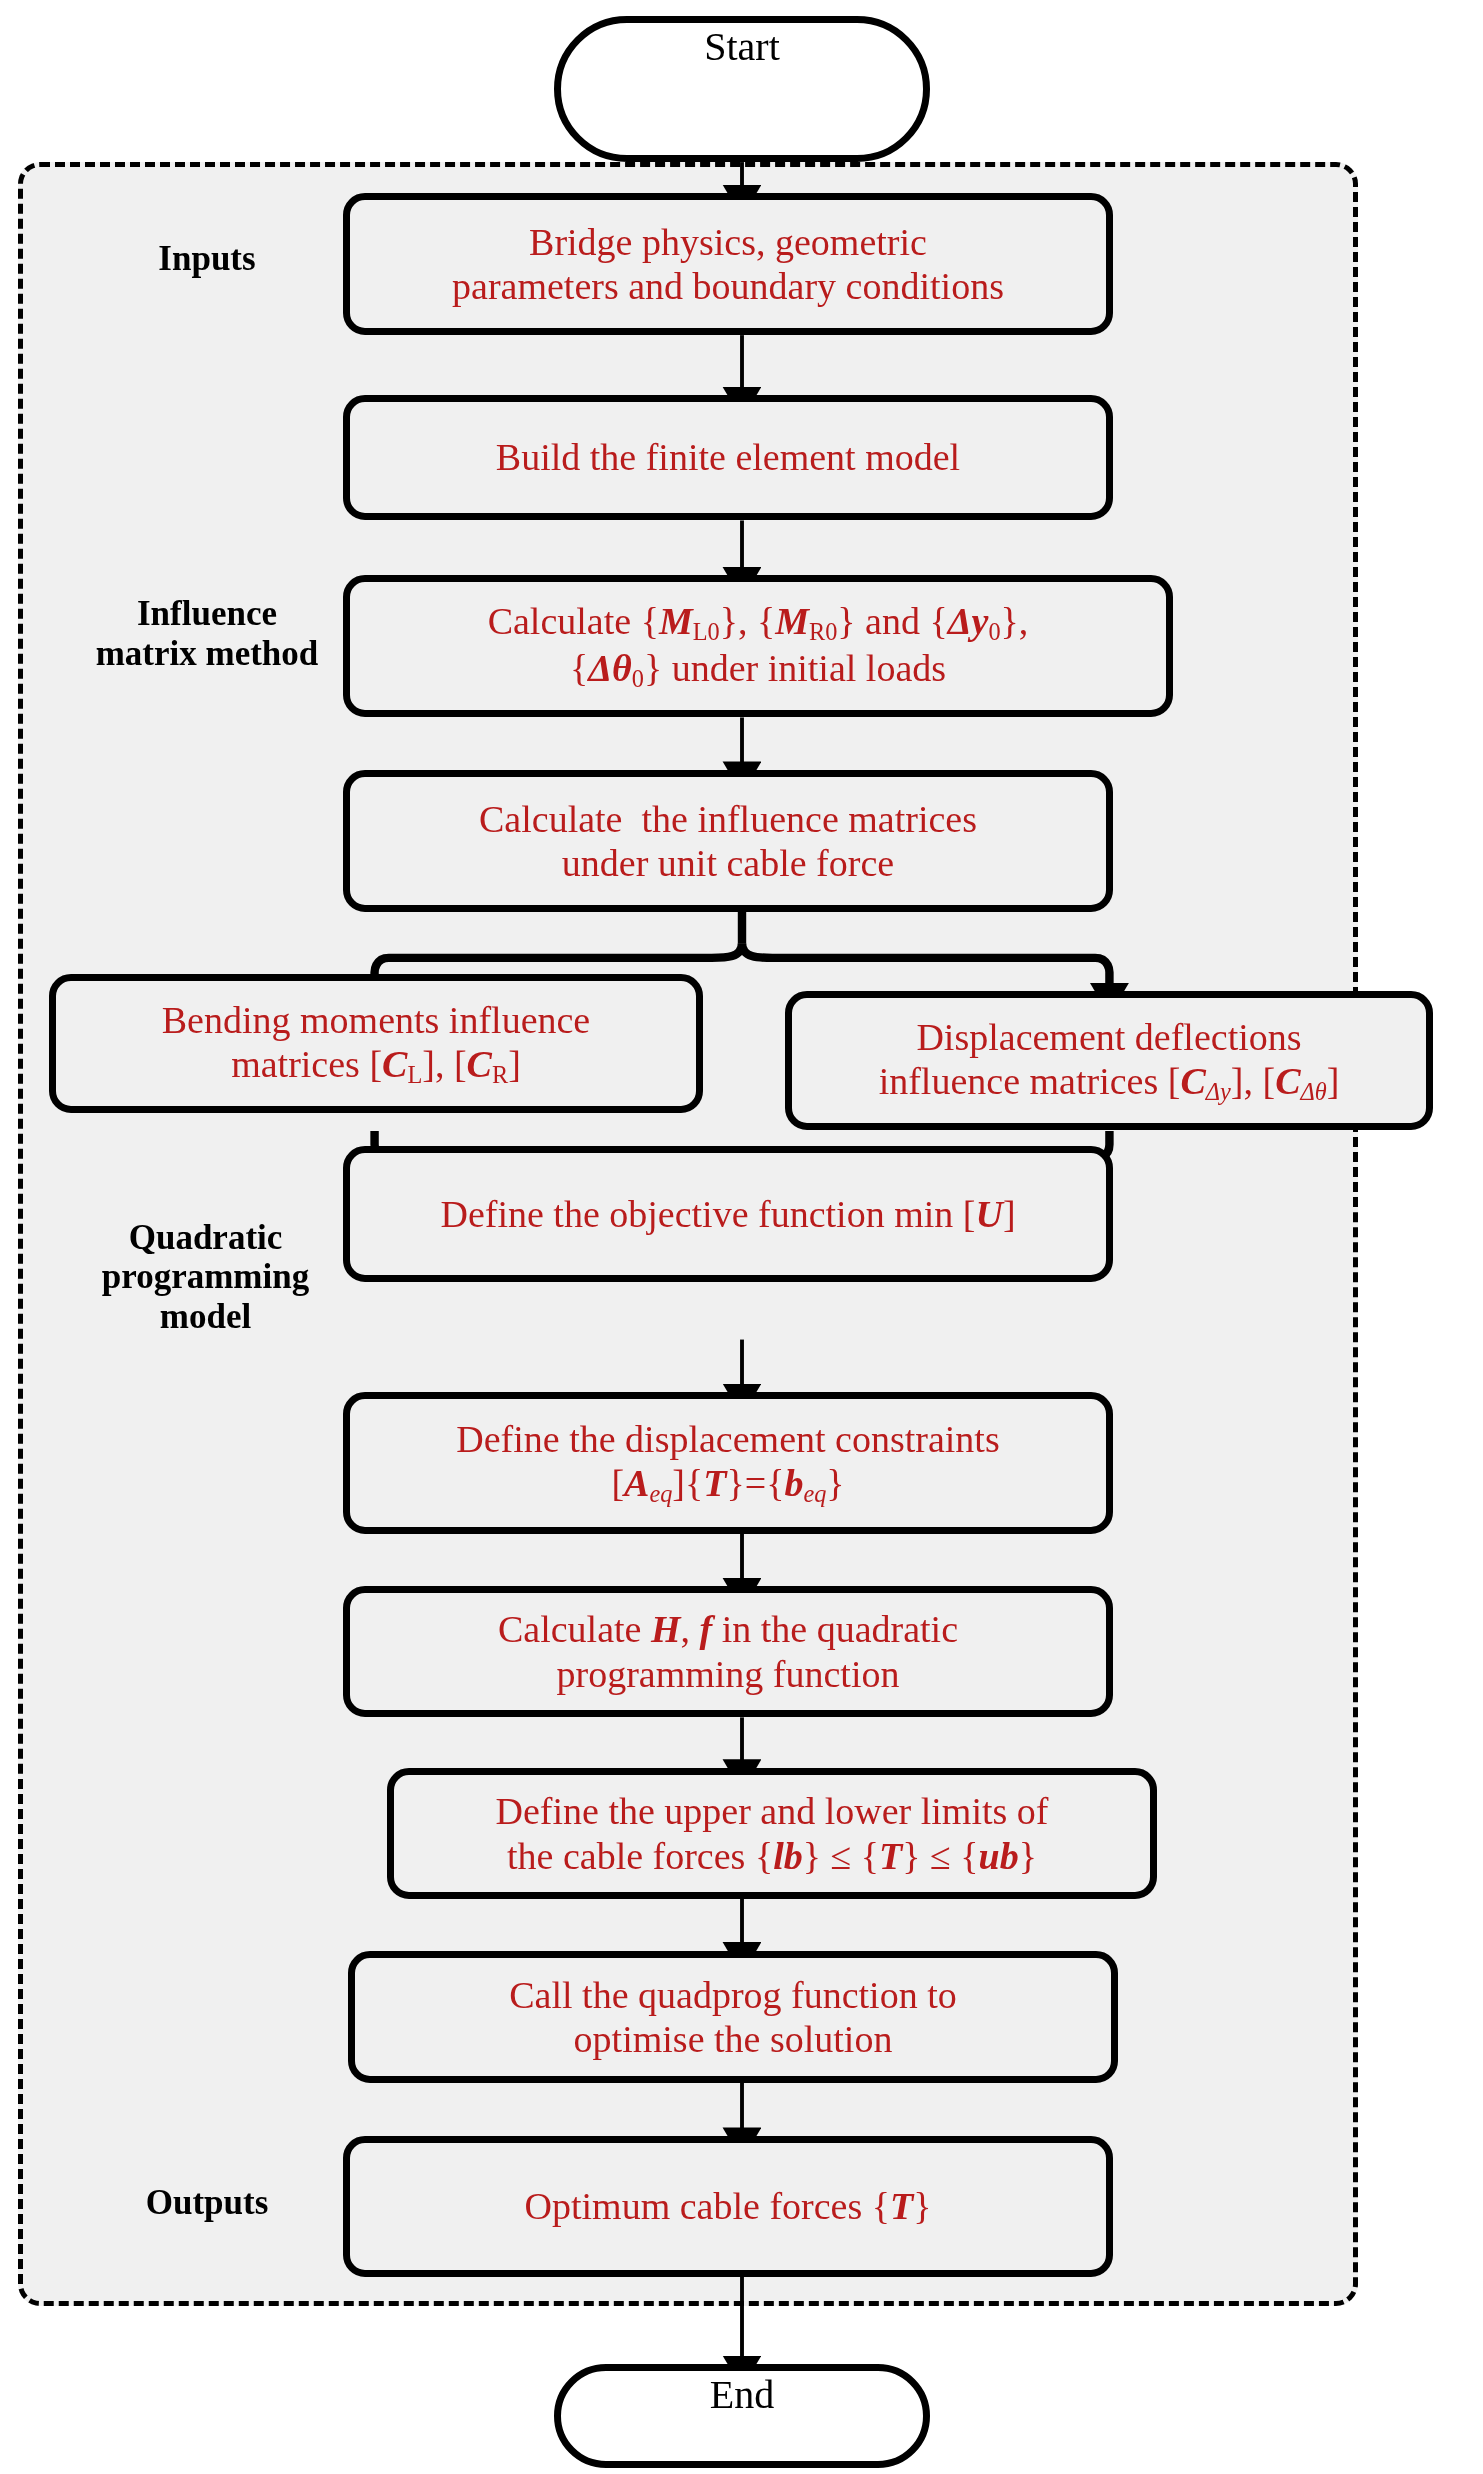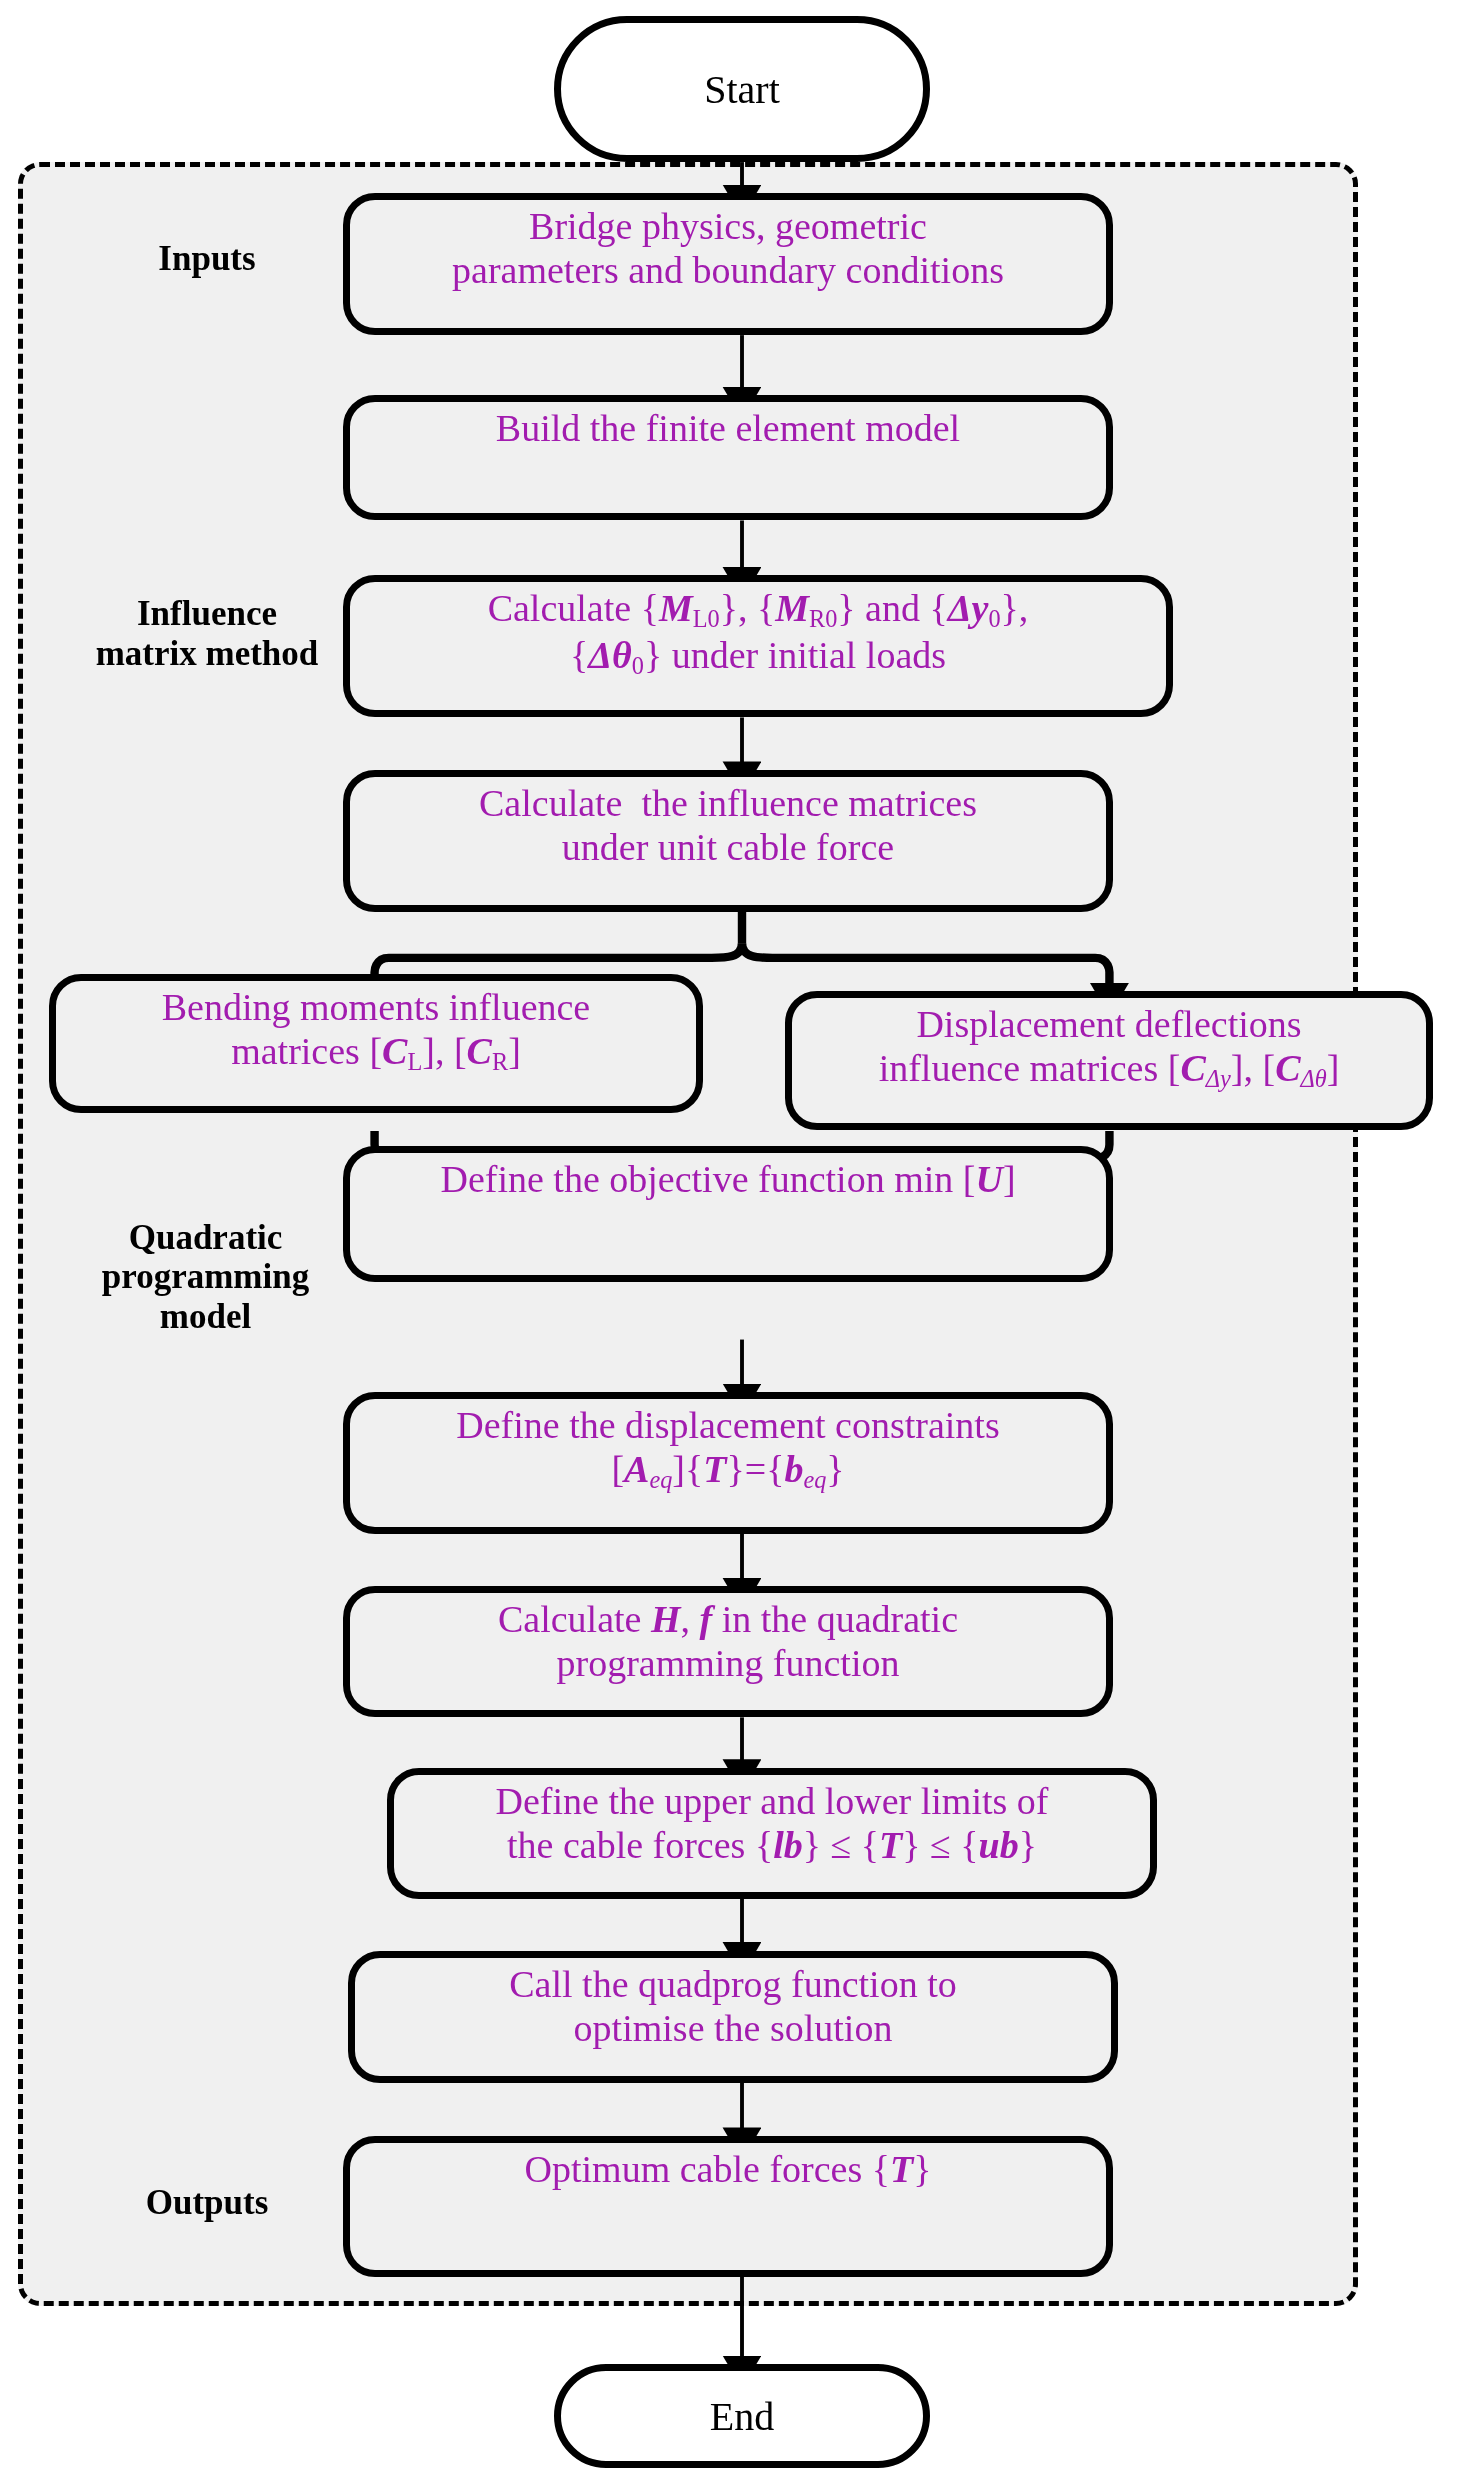--- a/index.html
+++ b/index.html
@@ -42,39 +42,40 @@
   }
 
   
   .terminator {
     position: absolute;
     background: #ffffff;
     border: 7.1px solid #000000;
     border-radius: 78px;
     box-sizing: border-box;
     display: flex;
-    align-items: center;
+    align-items: flex-start;
     justify-content: center;
     font-size: 40px;
     color: #000000;
   }
 
   
   .pbox {
     position: absolute;
     background: #f0f0f0;
     border: 7.1px solid #000000;
-    border-radius: 32px;
+    border-radius: 22px;
     box-sizing: border-box;
     display: flex;
+    align-items: center;
     justify-content: center;
     text-align: center;
     font-size: 38px;
     line-height: 1.16;
-    color: #a21caf;
+    color: #b91c1c;
     padding: 3.9px 17px;
   }
 
   
   .stage-label {
     position: absolute;
     font-weight: bold;
     font-size: 35px;
     line-height: 1.12;
     color: #000000;

